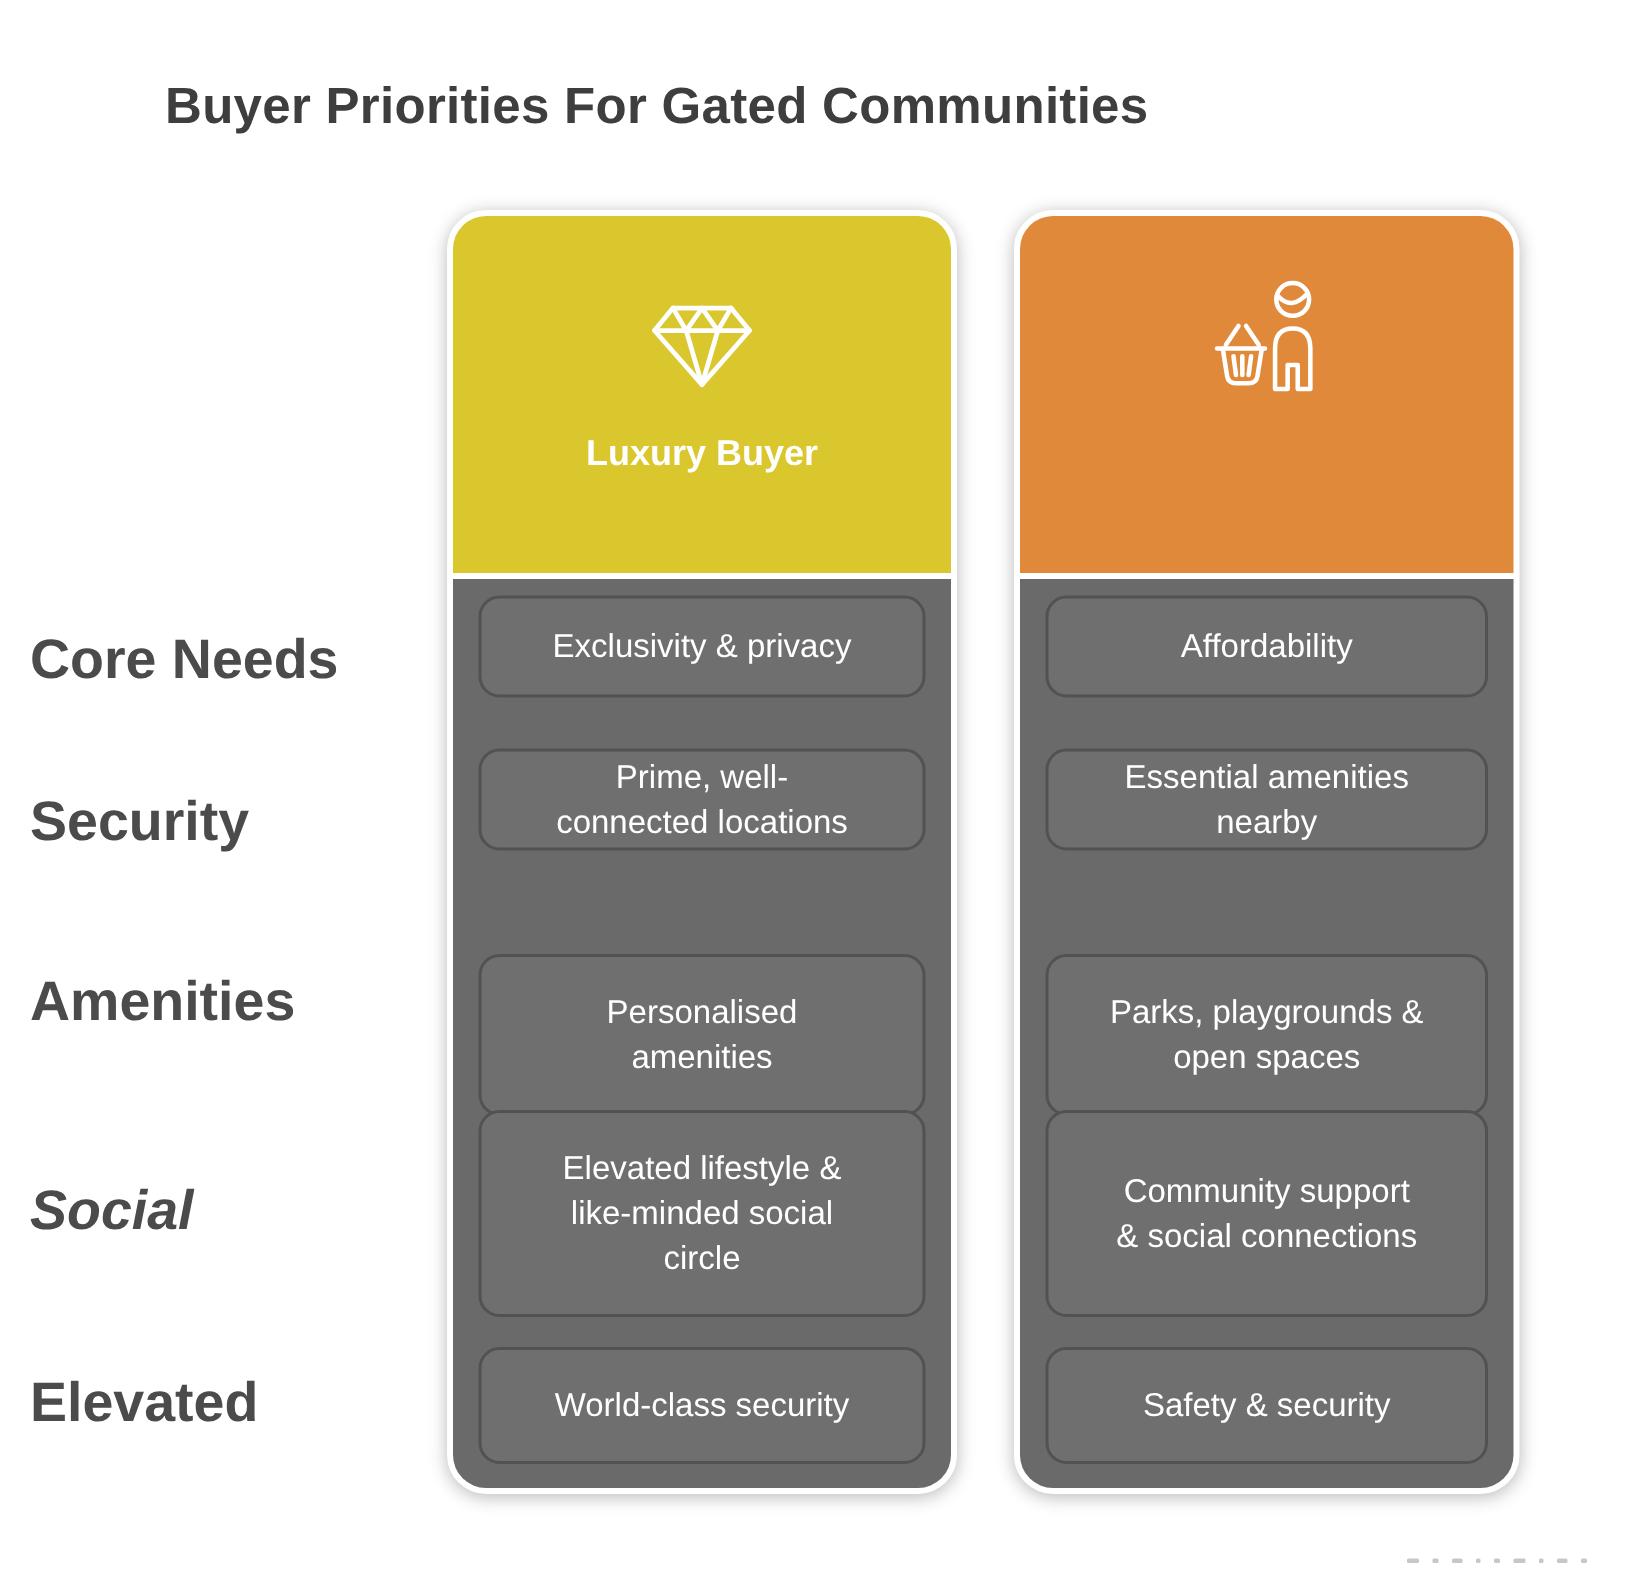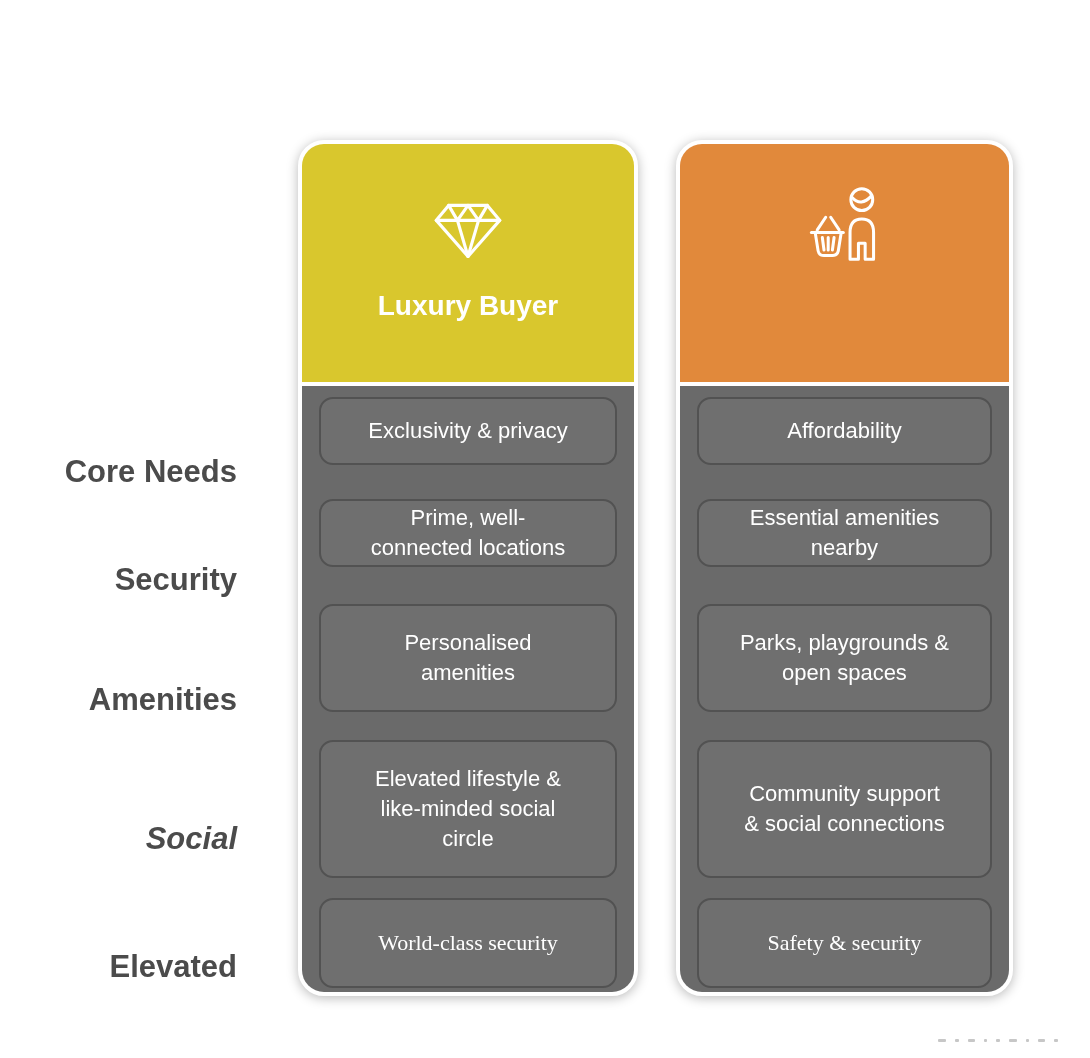--- a/index.html
+++ b/index.html
@@ -15,25 +15,24 @@
   }
   .page-title{
     position:absolute;left:110px;top:52px;margin:0;
     font-size:34px;font-weight:700;letter-spacing:.2px;
     color:var(--title-text,#3e3e3e);
     white-space:nowrap;
   }
   
   .row-label{
     position:absolute;left:20px;width:217px;height:34px;
-    text-align:right;line-height:34px;
-    font-size:31px;font-weight:700;
+    line-height:34px;
+    font-size:37px;font-weight:700;
     color:var(--label-text,#4b4b4b);
     white-space:nowrap;
-    margin-top:32px;
   }
   .rl-1{top:423px;} .rl-2{top:531px;} .rl-3{top:651px;} .rl-4{top:790px;font-style:italic;} .rl-5{top:918px;}
 
   
   .card{
     position:absolute;top:140px;height:856px;
     background:#ffffff;
     border:4px solid #ffffff;
     border-radius:26px;
     box-shadow:0 2px 12px rgba(0,0,0,.28);
@@ -45,21 +44,21 @@
     position:absolute;left:0;top:0;right:0;height:238px;
     border-radius:22px 22px 0 0;
     display:flex;flex-direction:column;align-items:center;justify-content:flex-start;
     padding-top:38px;box-sizing:border-box;
   }
   .header-luxury{background:var(--luxury-header,#d9c72d);}
   .header-middle{background:var(--middle-header,#e1893b);}
   .header-icon{display:block;flex:0 0 auto;}
   .header-label{
     margin-top:22px;
-    font-size:28px;font-weight:700;line-height:1.4;
+    font-size:24px;font-weight:700;line-height:1.4;
     color:#ffffff;text-align:center;white-space:pre-line;
   }
   .card-body{
     position:absolute;left:0;right:0;top:242px;bottom:0;
     background:var(--panel,#6a6a6a);
     border-radius:0 0 22px 22px;
   }
   
   .cell{
     position:absolute;left:17px;right:17px;
@@ -68,39 +67,40 @@
     border-radius:14px;
     box-sizing:border-box;
     display:flex;align-items:center;justify-content:center;
     color:var(--cell-text,#ffffff);
     font-size:22px;line-height:1.35;text-align:center;
     white-space:pre-line;
     padding:0 14px;
   }
   .c-1{top:253px;height:68px;}
   .c-2{top:355px;height:68px;}
-  .c-3{top:460px;height:108px;text-align:center;}
+  .c-3{top:492px;height:108px;text-align:center;}
   .c-4{top:596px;height:138px;}
-  .c-5{top:754px;height:90px;font-family:Liberation Serif, serif;}
+  .c-5{top:754px;height:78px;}
 
   .icon-stroke{fill:none;stroke:#ffffff;stroke-width:3.6;stroke-linecap:round;stroke-linejoin:round;}
 
   
   .watermark{
     position:absolute;left:938px;top:1036px;width:150px;height:8px;
     display:flex;align-items:center;gap:9px;opacity:.55;
   }
   .watermark i{display:block;height:3px;background:#9a9a9a;border-radius:1px;}
   .wm-a{width:8px;} .wm-b{width:4px;} .wm-c{width:7px;} .wm-d{width:3px;}
 </style>
 </head>
 <body>
 
 <div class="stage">
 
+  <h1 class="page-title">Buyer Priorities For Gated Communities</h1>
 
   <div class="row-label rl-1">Core Needs</div>
   <div class="row-label rl-2">Security</div>
   <div class="row-label rl-3">Amenities</div>
   <div class="row-label rl-4">Social</div>
   <div class="row-label rl-5">Elevated</div>
 
   <section class="card card-left">
     <header class="card-header header-luxury">
       <svg class="header-icon" width="88" height="82" viewBox="0 0 100 92" aria-hidden="true">

